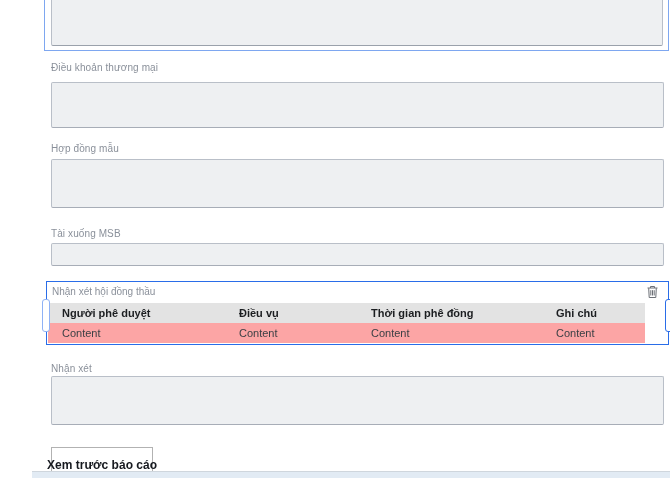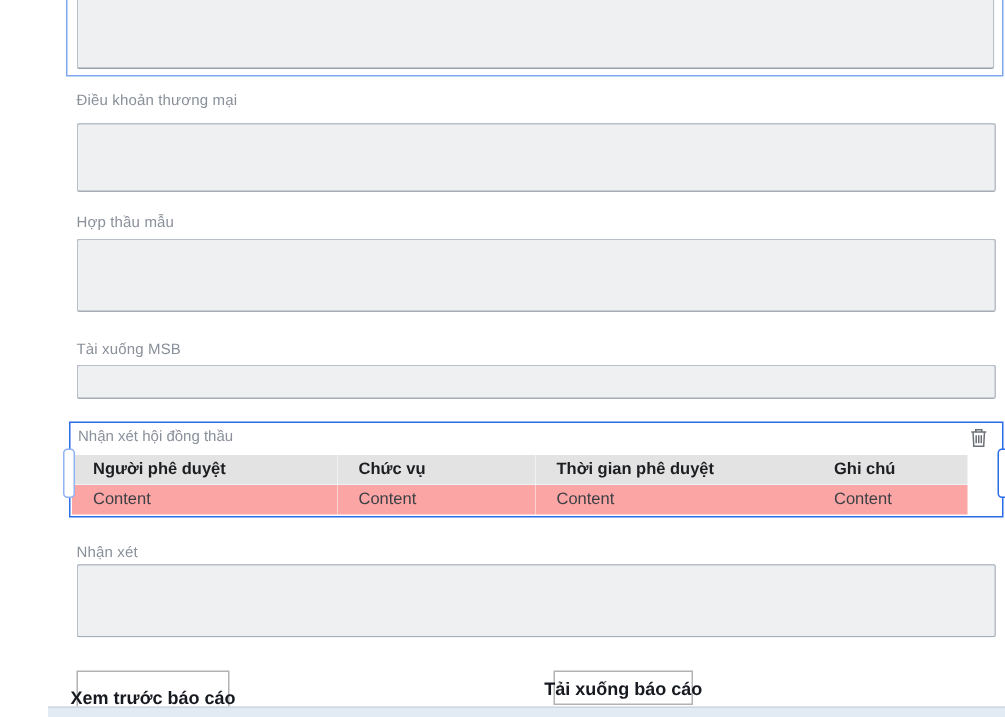--- a/index.html
+++ b/index.html
@@ -68,21 +68,21 @@
 
 <div class="page">
 
   <div class="top-editor">
     <div class="inner-area"></div>
   </div>
 
   <div class="field-label" style="top:62px">Điều khoản thương mại</div>
   <div class="gray-box" style="top:82px; height:46px"></div>
 
-  <div class="field-label" style="top:143px">Hợp thầu mẫu</div>
+  <div class="field-label" style="top:143px">Hợp đồng mẫu</div>
   <div class="gray-box" style="top:159px; height:49px"></div>
 
   <div class="field-label" style="top:228px">Tài xuống MSB</div>
   <div class="gray-box" style="top:243px; height:23px"></div>
 
   <div class="table-section">
     <div class="section-label">Nhận xét hội đồng thầu</div>
 
     <button class="trash-btn" title="">
       <span>
@@ -100,22 +100,22 @@
     <table class="grid">
       <colgroup>
           <col class="col1">
           <col class="col2">
           <col class="col3">
           <col class="col4">
         </colgroup>
       <thead>
         <tr>
           <th>Người phê duyệt</th>
-          <th>Chức vụ</th>
-          <th>Thời gian phê duyệt</th>
+          <th>Điều vụ</th>
+          <th>Thời gian phê đồng</th>
           <th>Ghi chú</th>
         </tr>
       </thead>
       <tbody>
         <tr>
           <td>Content</td>
           <td>Content</td>
           <td>Content</td>
           <td>Content</td>
         </tr>
@@ -123,16 +123,15 @@
     </table>
 
     <div class="scroll-handle left"></div>
     <div class="scroll-handle right"></div>
   </div>
 
   <div class="field-label" style="top:363px">Nhận xét</div>
   <div class="gray-box" style="top:376px; height:49px"></div>
 
   <button class="btn" style="left:19px; top:447px; width:102px; height:36px">Xem trước báo cáo</button>
-  <button class="btn" style="left:337px; top:447px; width:93px; height:23px">Tải xuống báo cáo</button>
 
   <div class="h-scrollbar"></div>
 </div>
 
 </body></html>

